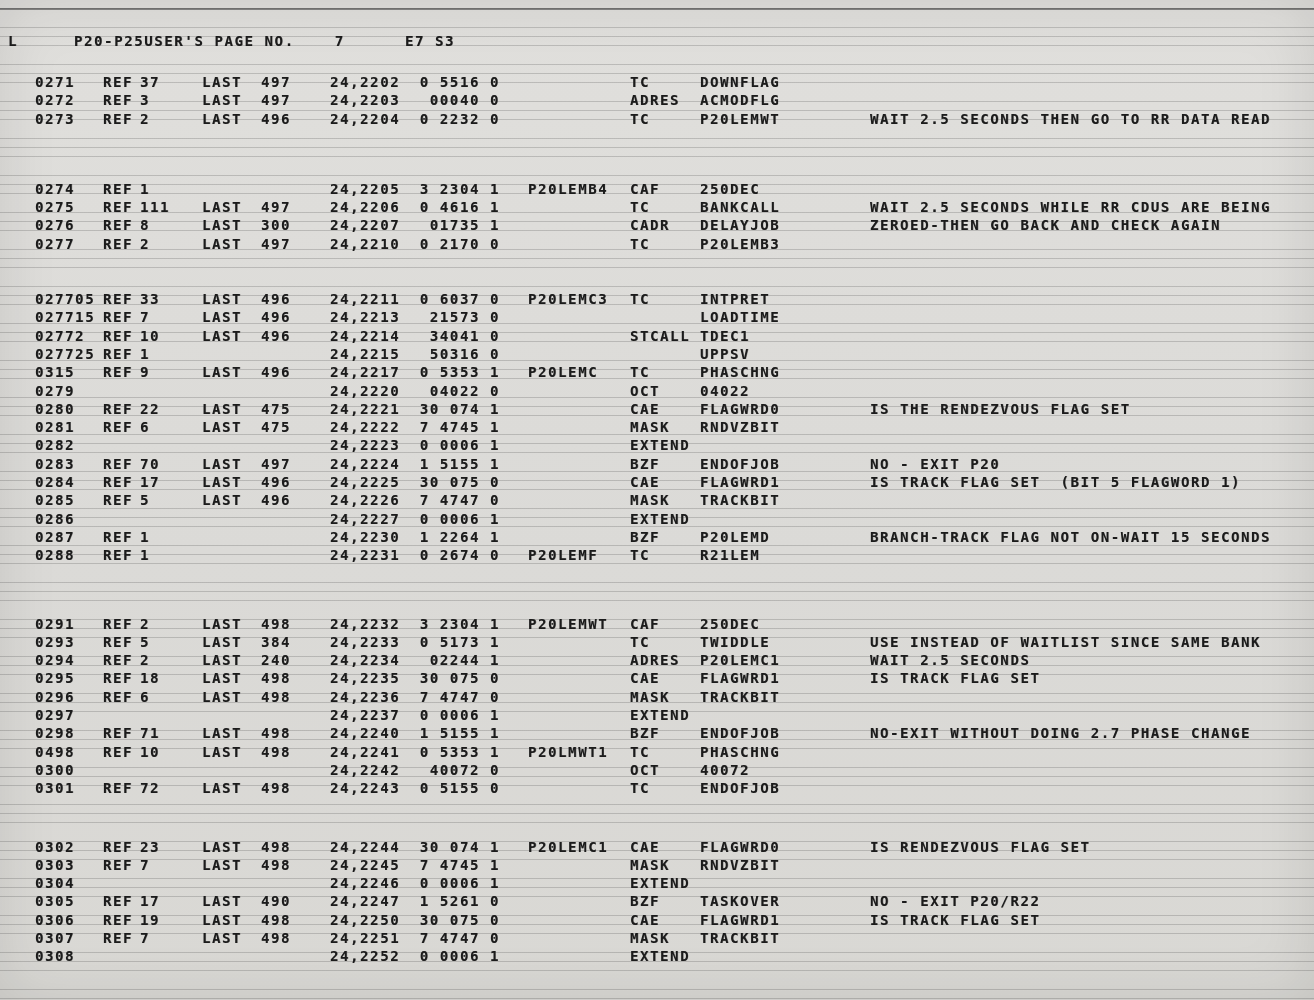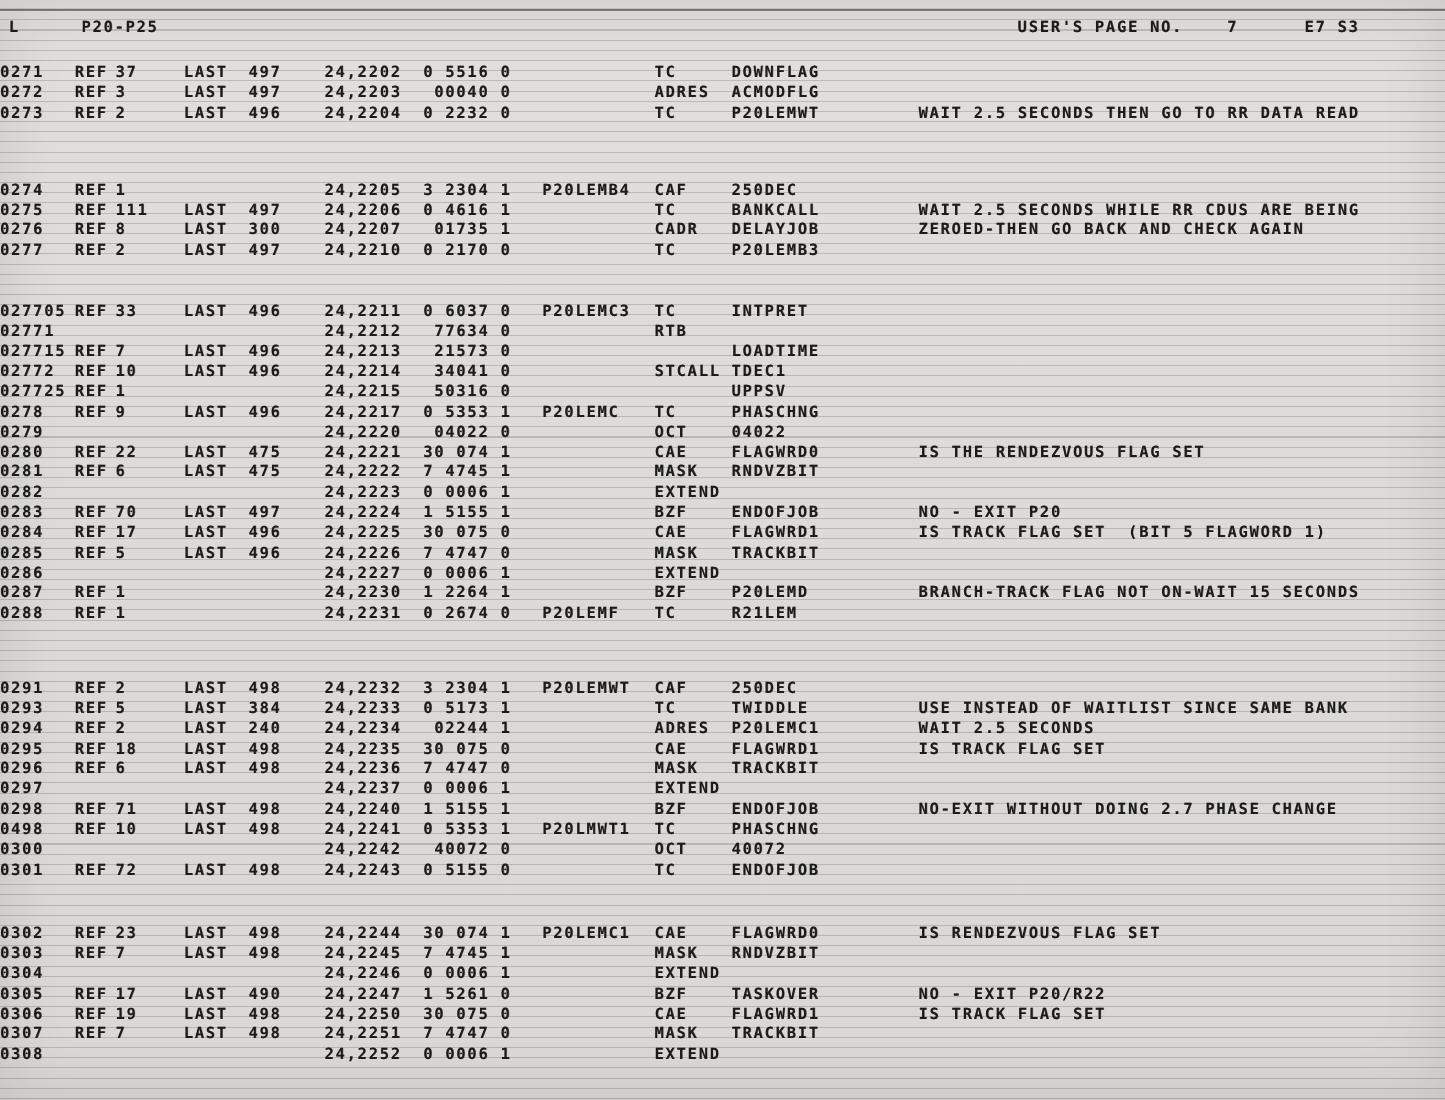--- a/index.html
+++ b/index.html
@@ -29,36 +29,37 @@
   }
   .hdr1 {
     margin-top: 9px;
     padding: 0 22px 7px 8px;
     display: flex;
     justify-content: space-between;
     border-bottom: 2px solid rgba(55,55,55,0.50);
     white-space: pre;
   }
   .hdr2 {
-    margin-top: 7px;
+    margin-top: 23px;
     padding: 0 78px 0 8px;
     display: flex;
-    justify-content: space-between;
+    justify-content: flex-start;
     white-space: pre;
   }
   .hdr2-left { white-space: pre; }
   #listing { margin-top: 24px; }
   .block { margin-top: 0; }
   #listing .block:nth-child(2) { margin-top: 52px; }
   #listing .block:nth-child(3) { margin-top: 37px; }
   #listing .block:nth-child(4) { margin-top: 50px; }
   #listing .block:nth-child(5) { margin-top: 40px; }
   .row {
     display: grid;
     grid-template-columns: 68px 37px 52px 58px 45px 105px 100px 110px 85px 165px 1fr;
+    padding-left: 35px;
     height: 18.3px;
     line-height: 18.3px;
   }
   .c { white-space: pre; overflow: visible; }
   .c-refnum   { text-align: left; padding-right: 4px; }
   .c-last     { padding-left: 10px; }
   .c-lastpage { text-align: right; padding-right: 4px; }
   .c-address  { padding-left: 35px; }
   .c-word     { padding-left: 10px; text-align: right; }
   .c-label    { padding-left: 28px; }
@@ -182,33 +183,20 @@
           <span class="c c-last">LAST</span>
           <span class="c c-lastpage">496</span>
           <span class="c c-address">24,2211</span>
           <span class="c c-word">0 6037 0</span>
           <span class="c c-label">P20LEMC3</span>
           <span class="c c-opcode">TC</span>
           <span class="c c-operand">INTPRET</span>
           <span class="c c-comment"></span>
         </div>
         <div class="row">
-          <span class="c c-seq">02771</span>
-          <span class="c c-ref"></span>
-          <span class="c c-refnum"></span>
-          <span class="c c-last"></span>
-          <span class="c c-lastpage"></span>
-          <span class="c c-address">24,2212</span>
-          <span class="c c-word"> 77634 0</span>
-          <span class="c c-label"></span>
-          <span class="c c-opcode">RTB</span>
-          <span class="c c-operand"></span>
-          <span class="c c-comment"></span>
-        </div>
-        <div class="row">
           <span class="c c-seq">027715</span>
           <span class="c c-ref">REF</span>
           <span class="c c-refnum">7</span>
           <span class="c c-last">LAST</span>
           <span class="c c-lastpage">496</span>
           <span class="c c-address">24,2213</span>
           <span class="c c-word"> 21573 0</span>
           <span class="c c-label"></span>
           <span class="c c-opcode"></span>
           <span class="c c-operand">LOADTIME</span>
@@ -234,21 +222,21 @@
           <span class="c c-last"></span>
           <span class="c c-lastpage"></span>
           <span class="c c-address">24,2215</span>
           <span class="c c-word"> 50316 0</span>
           <span class="c c-label"></span>
           <span class="c c-opcode"></span>
           <span class="c c-operand">UPPSV</span>
           <span class="c c-comment"></span>
         </div>
         <div class="row">
-          <span class="c c-seq">0278</span>
+          <span class="c c-seq">0315</span>
           <span class="c c-ref">REF</span>
           <span class="c c-refnum">9</span>
           <span class="c c-last">LAST</span>
           <span class="c c-lastpage">496</span>
           <span class="c c-address">24,2217</span>
           <span class="c c-word">0 5353 1</span>
           <span class="c c-label">P20LEMC</span>
           <span class="c c-opcode">TC</span>
           <span class="c c-operand">PHASCHNG</span>
           <span class="c c-comment"></span>

